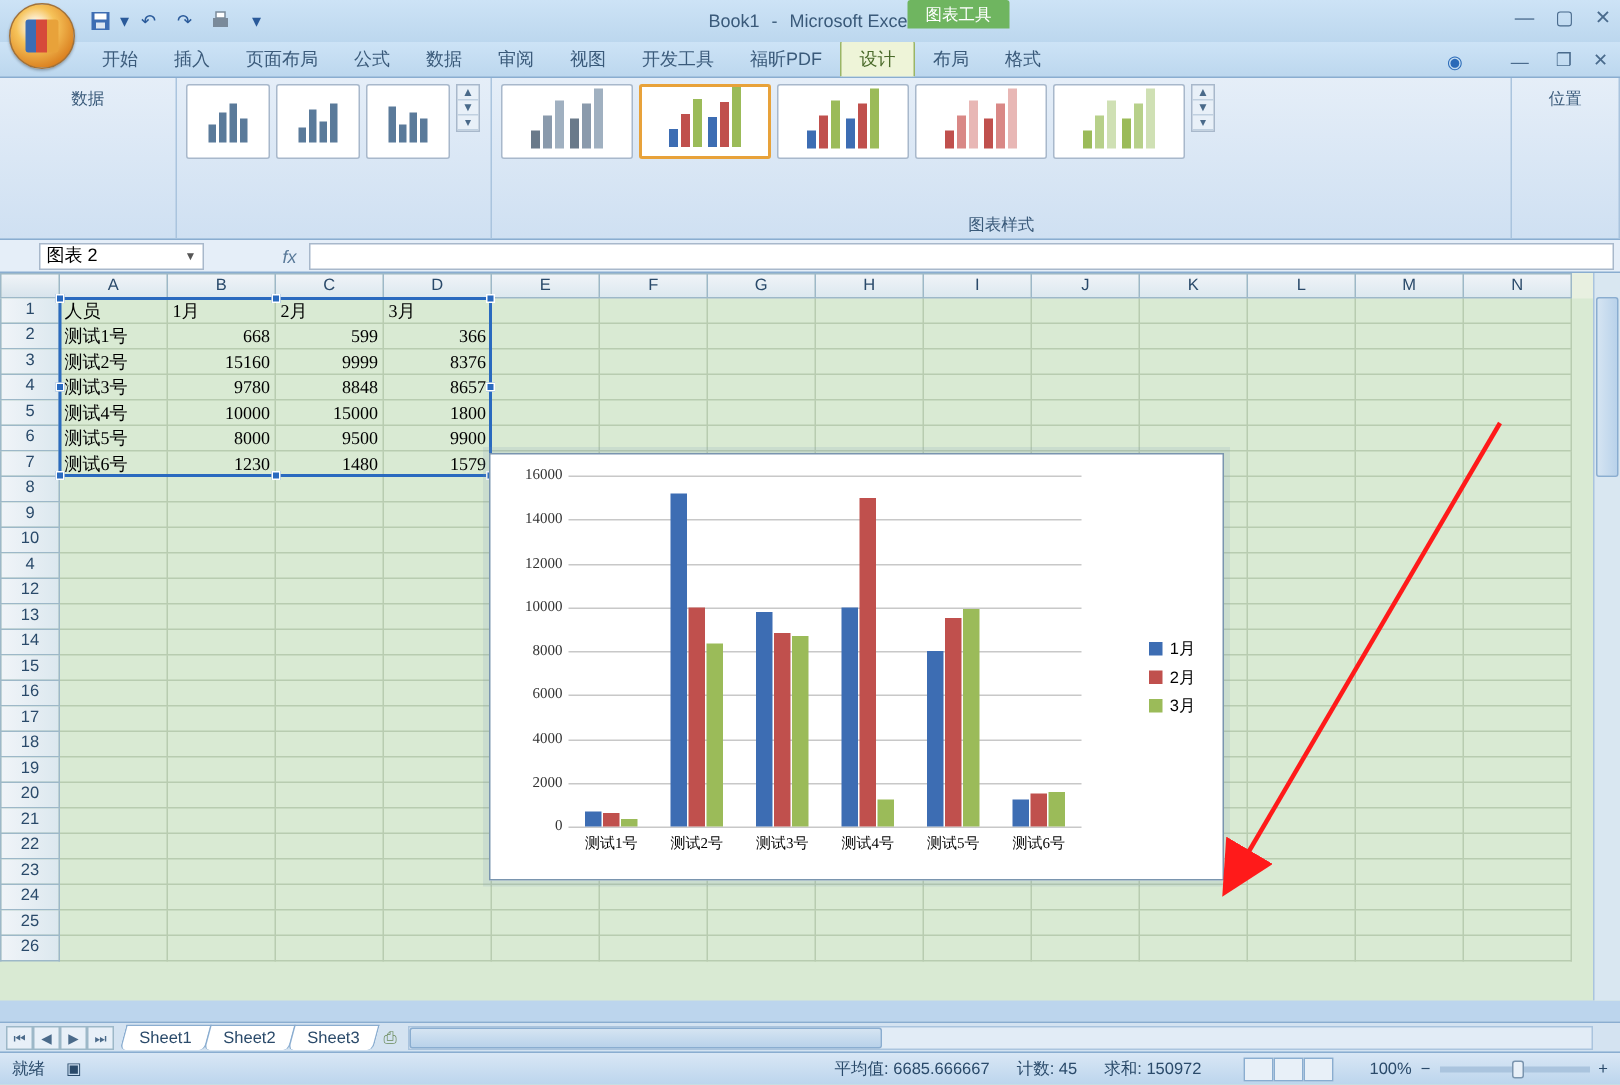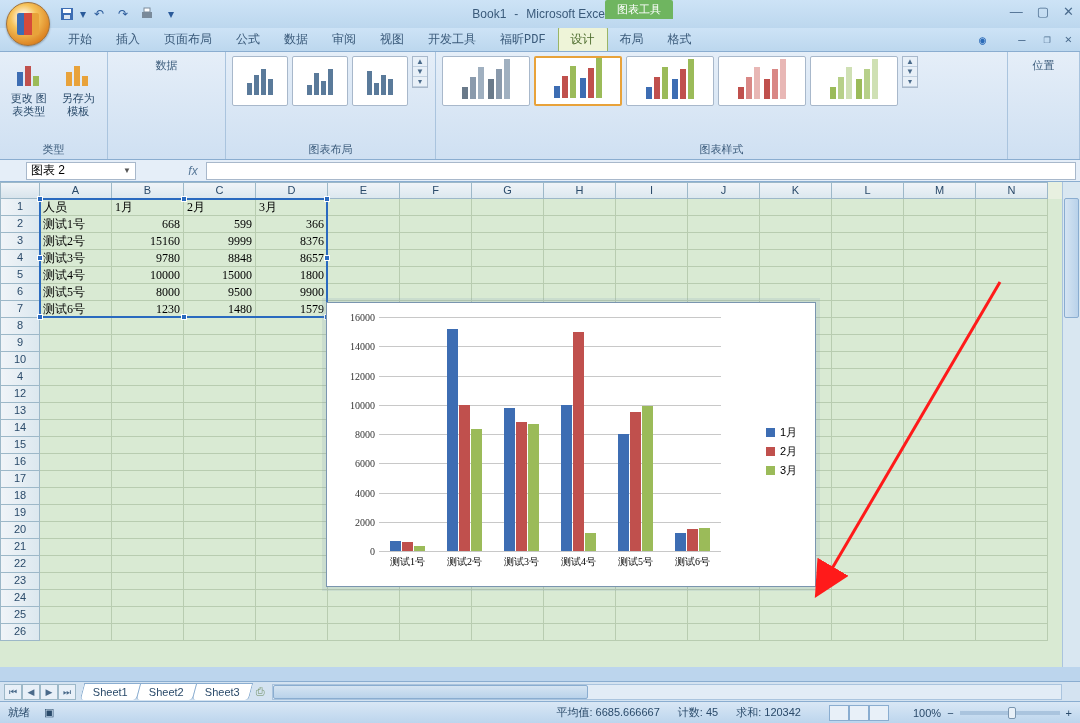--- a/index.html
+++ b/index.html
@@ -13,21 +13,21 @@
 .qat { margin-left:56px; display:flex; gap:2px; align-items:center; }
 .qat span { width:22px; height:22px; display:inline-flex; align-items:center; justify-content:center; color:#2a5a9a; }
 .qat .sep { width:6px; }
 .ttl { position:absolute; left:50%; transform:translateX(-50%); color:#3a5a7a; display:flex; gap:8px; font-size:12px; }
 .wctrl { position:absolute; right:6px; top:4px; display:flex; gap:14px; color:#4a6b8d; font-size:13px; }
 .tooltab { position:absolute; left:605px; top:0; }
 .tooltab .hdr { background:#6fb560; color:#fff; font-size:11px; padding:2px 12px; border-radius:2px 2px 0 0; }
 
 
 .mtabs { height:24px; background:linear-gradient(#cde3f6,#bcd7ee); display:flex; align-items:flex-end; padding-left:56px; gap:0; border-bottom:1px solid #8aadd0; }
-.mtabs span { padding:4px 12px 3px; color:#3a5a7a; font-size:12px; cursor:default;font-family:Liberation Mono, monospace; }
+.mtabs span { padding:4px 12px 3px; color:#3a5a7a; font-size:12px; cursor:default; }
 .mtabs .sel { background:#eef4d8; border:1px solid #9ab566; border-bottom:none; border-radius:3px 3px 0 0; color:#4a6a2a; }
 .mtabs .help { margin-left:auto; margin-right:8px; color:#2a6ab8; }
 
 
 .ribbon { height:108px; background:linear-gradient(#e5eef8,#cfe0f2); border-bottom:1px solid #8aadd0; display:flex; }
 .rgrp { border-right:1px solid #aac4de; padding:4px 6px 2px; display:flex; flex-direction:column; }
 .rgrp .body { flex:1; display:flex; gap:4px; align-items:flex-start; }
 .rgrp .lbl { text-align:center; font-size:11px; color:#3a5a7a; padding-top:2px; }
 .bigbtn { width:46px; display:flex; flex-direction:column; align-items:center; gap:2px; padding:2px; border-radius:3px; }
 .bigbtn .ic { width:32px; height:32px; }
@@ -161,47 +161,20 @@
   <span class="sel">设计</span>
   <span>布局</span>
   <span>格式</span>
   <span class="help">◉</span>
   <span style="color:#4a6b8d;">—</span>
   <span style="padding:4px 6px;color:#4a6b8d;">❐</span>
   <span style="padding:4px 8px;color:#4a6b8d;">✕</span>
 </div>
 
 <div class="ribbon">
-  <div class="rgrp" style="width:108px">
-    <div class="body">
-      <div class="bigbtn">
-        <div class="ic">
-            <svg width="32" height="32">
-              <rect x="4" y="14" width="6" height="14" fill="#3d6db3"></rect>
-              <rect x="12" y="8" width="6" height="20" fill="#c0504d"></rect>
-              <rect x="20" y="18" width="6" height="10" fill="#9bbb59"></rect>
-            </svg>
-          </div>
-        <div class="tx">更改
-图表类型</div>
-      </div>
-      <div class="bigbtn">
-        <div class="ic">
-            <svg width="32" height="32">
-              <rect x="4" y="14" width="6" height="14" fill="#e8a23a"></rect>
-              <rect x="12" y="8" width="6" height="20" fill="#e8a23a"></rect>
-              <rect x="20" y="18" width="6" height="10" fill="#e8a23a"></rect>
-            </svg>
-          </div>
-        <div class="tx">另存为
-模板</div>
-      </div>
-    </div>
-    <div class="lbl">类型</div>
-  </div>
   <div class="rgrp" style="width:118px">
     <div class="lbl">数据</div>
   </div>
   <div class="rgrp" style="width:210px">
     <div class="body">
       <div class="layoutgal">
         <div class="laycard">
             <div class="minibars">
               <i style="height:12px"></i>
               <i style="height:20px"></i>
@@ -225,21 +198,20 @@
               <i style="height:16px"></i>
             </div>
           </div>
       </div>
       <div class="galnav">
           <span>▲</span>
           <span>▼</span>
           <span>▾</span>
         </div>
     </div>
-    <div class="lbl">图表布局</div>
   </div>
   <div class="rgrp" style="flex:1">
     <div class="body">
       <div class="stylegal" id="stylegal">
           <div class="stycard">
             <div class="grp">
               <i style="background: rgb(106, 122, 138); height: 12px;"></i>
               <i style="background: rgb(138, 154, 172); height: 22px;"></i>
               <i style="background: rgb(160, 176, 192); height: 32px;"></i>
             </div>
@@ -903,21 +875,21 @@
       <div class="thumb"></div>
     </div>
 </div>
 
 <div class="status">
   <span>就绪</span>
   <span>▣</span>
   <div class="agg">
     <span><span>平均值:</span> <span>6685.666667</span></span>
     <span><span>计数:</span> <span>45</span></span>
-    <span><span>求和:</span> <span>120342</span></span>
+    <span><span>求和:</span> <span>150972</span></span>
   </div>
   <div class="views">
       <span></span>
       <span></span>
       <span></span>
     </div>
   <div class="zoom">
     <span>100%</span>
     <span>−</span>
       <div class="ztrack">

